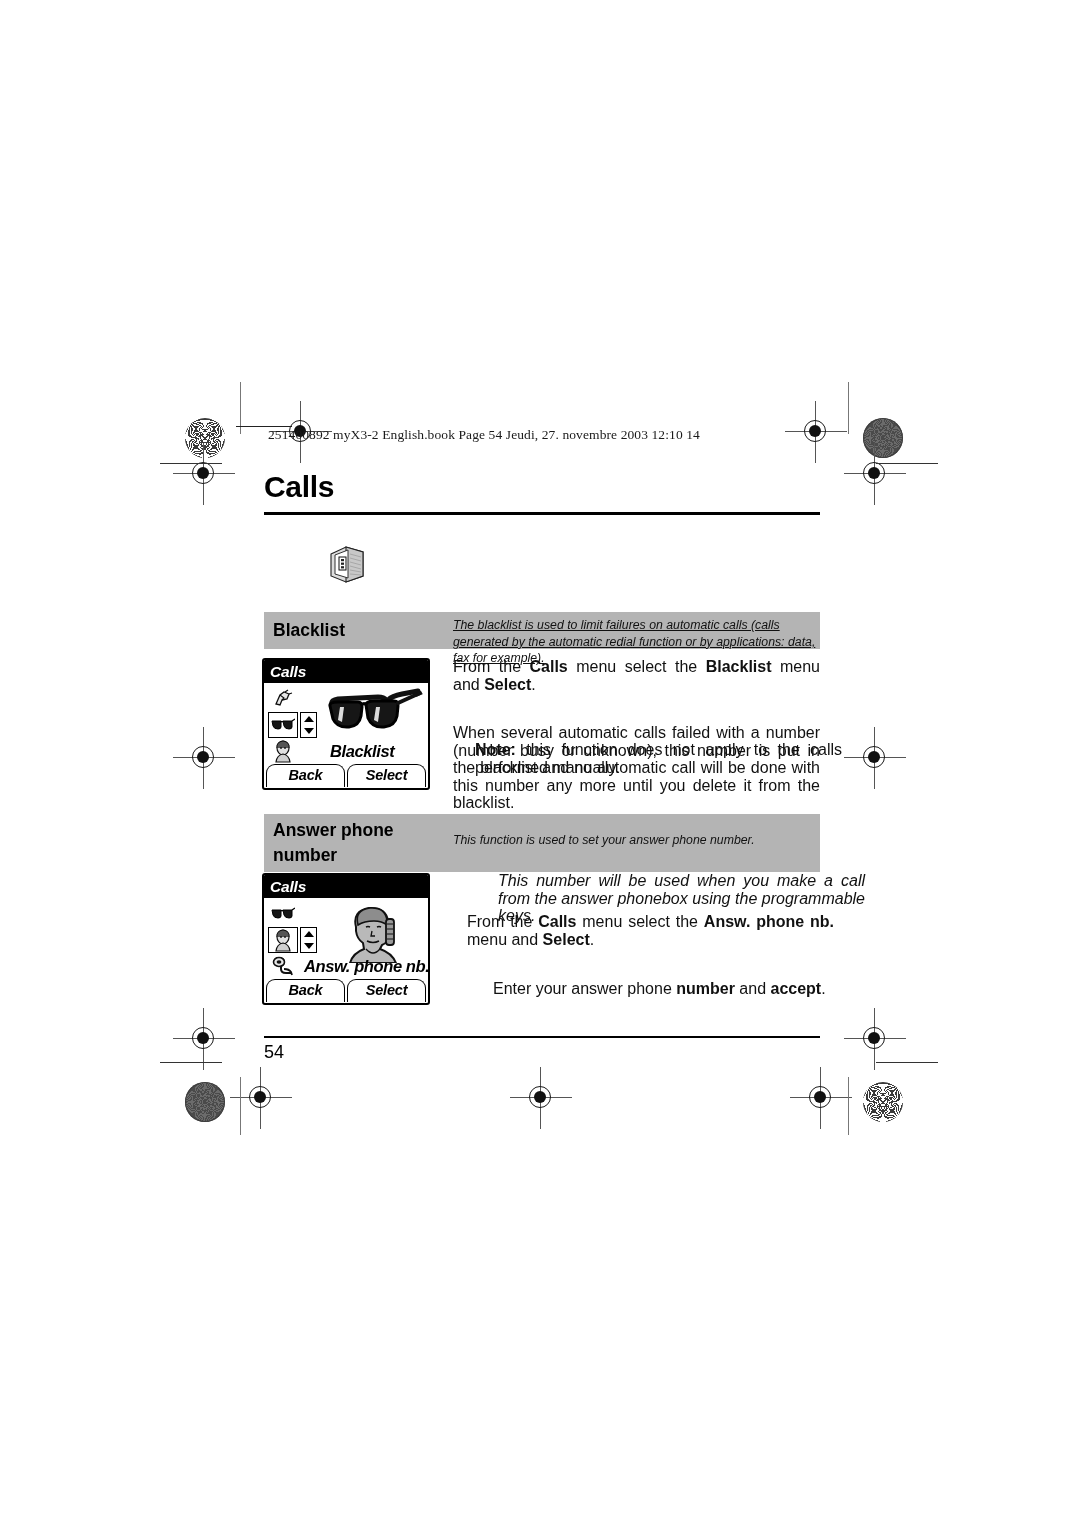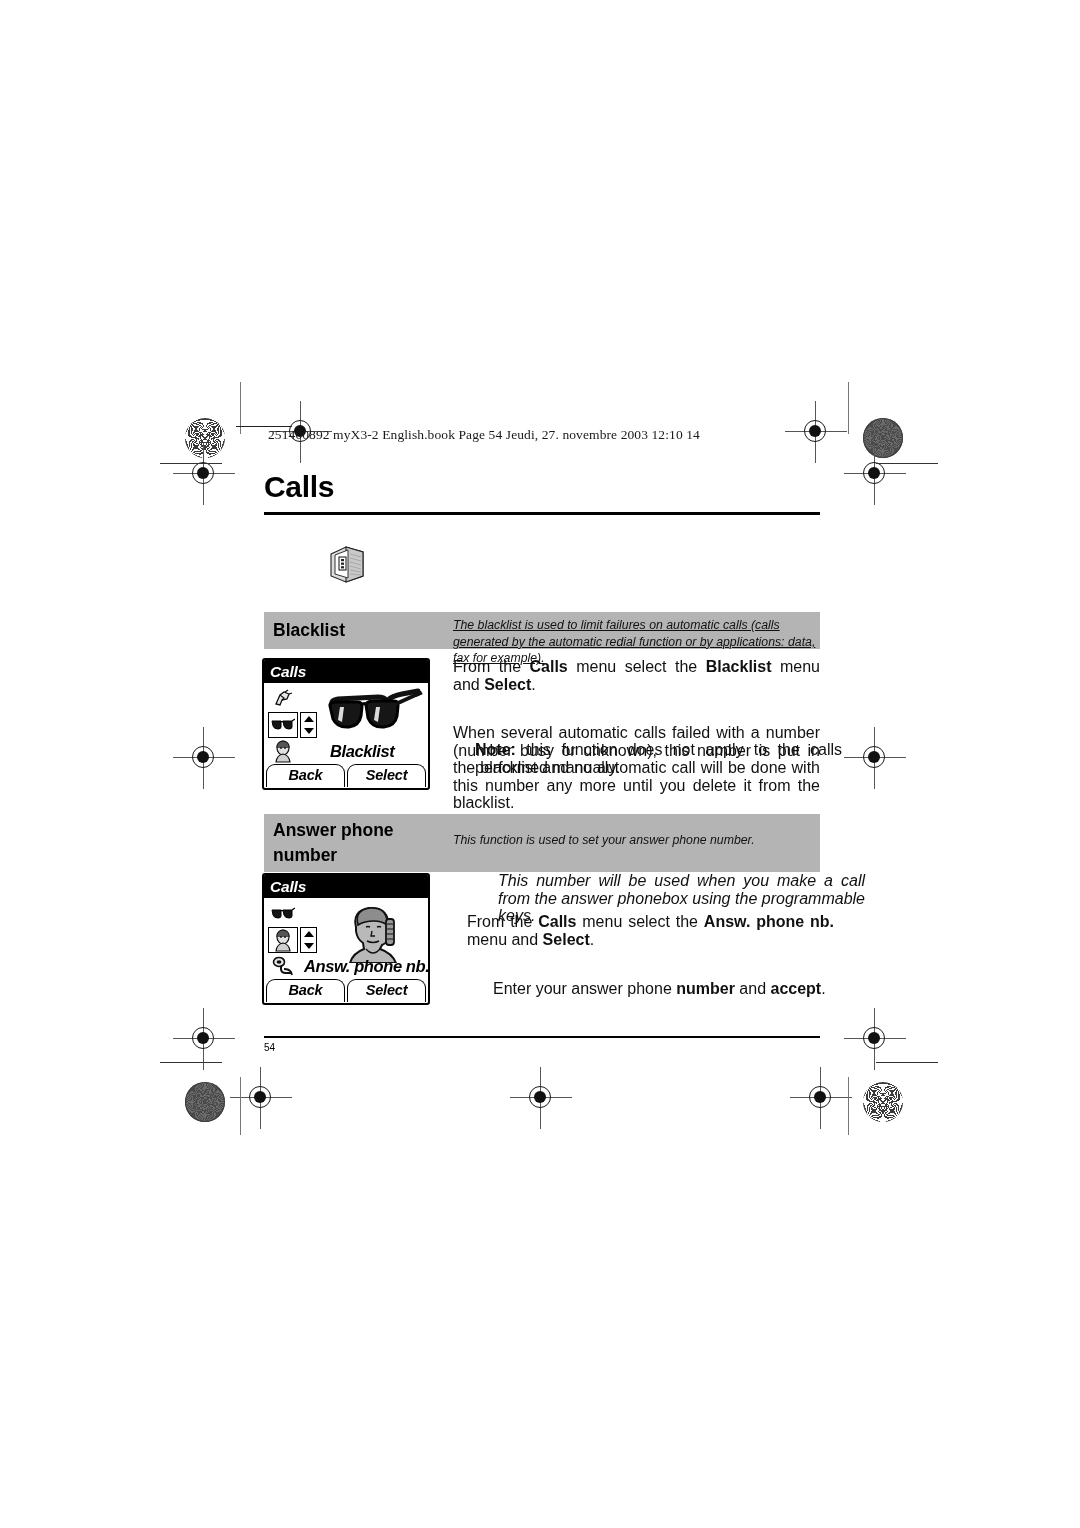--- a/index.html
+++ b/index.html
@@ -259,21 +259,21 @@
     left: 264px;
     top: 1036px;
     width: 556px;
     height: 2.2px;
     background: #000;
   }
   .page-num {
     position: absolute;
     left: 264px;
     top: 1042px;
-    font-size: 10px;
+    font-size: 18px;
     color: #000;
   }
 </style>
 </head>
 <body>
 
 <div class="rosette" style="left:185px; top:418px;"></div>
 <div class="rosette dark" style="left:863px; top:418px;"></div>
 <div class="rosette dark" style="left:185px; top:1082px;"></div>
 <div class="rosette" style="left:863px; top:1082px;"></div>

